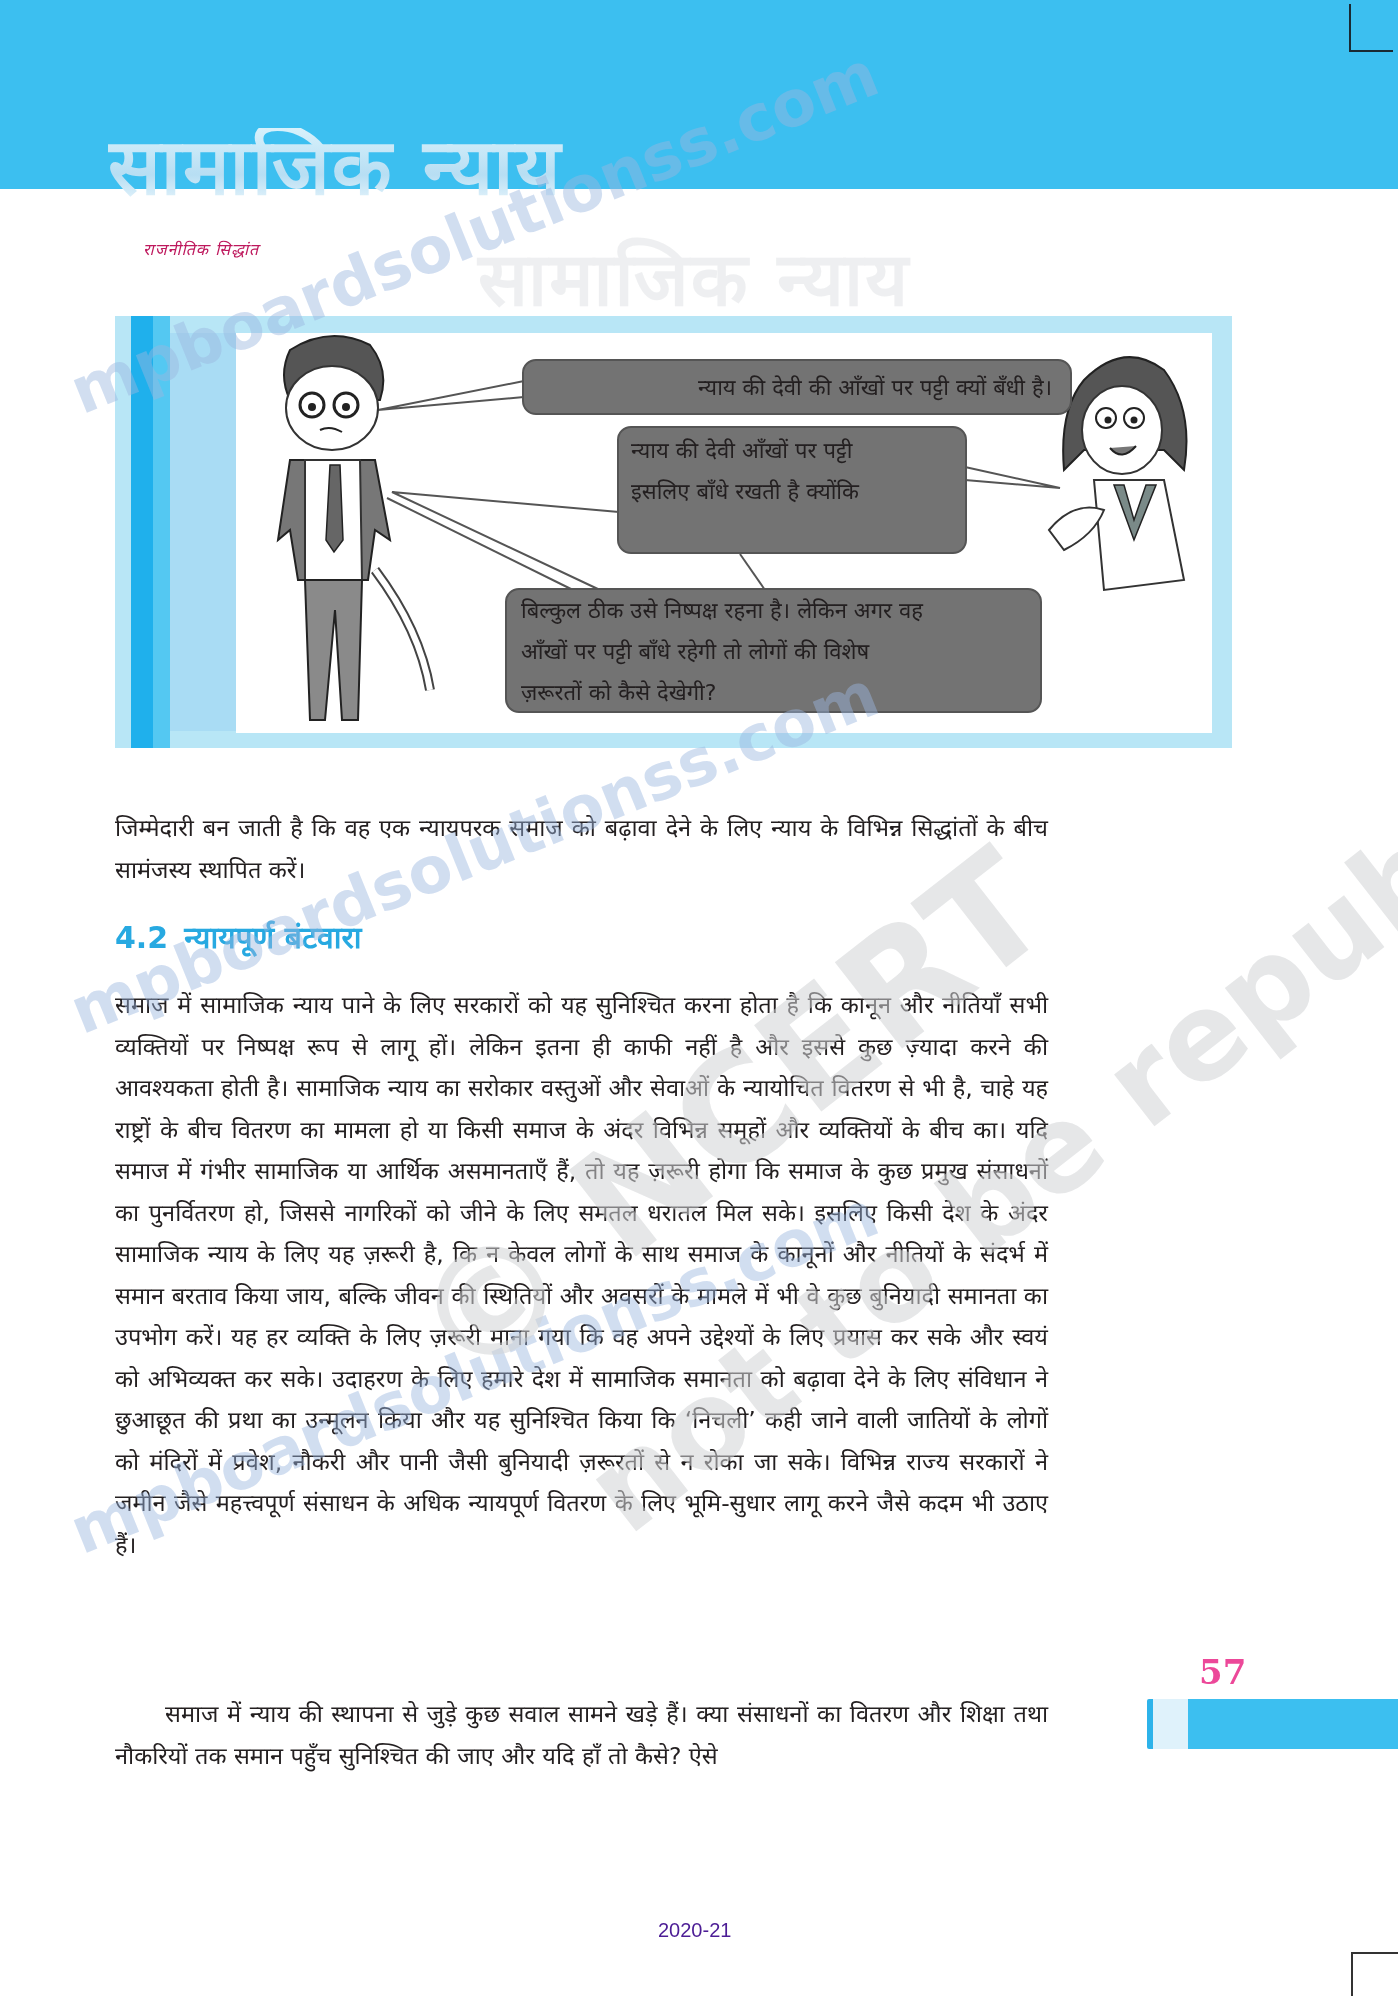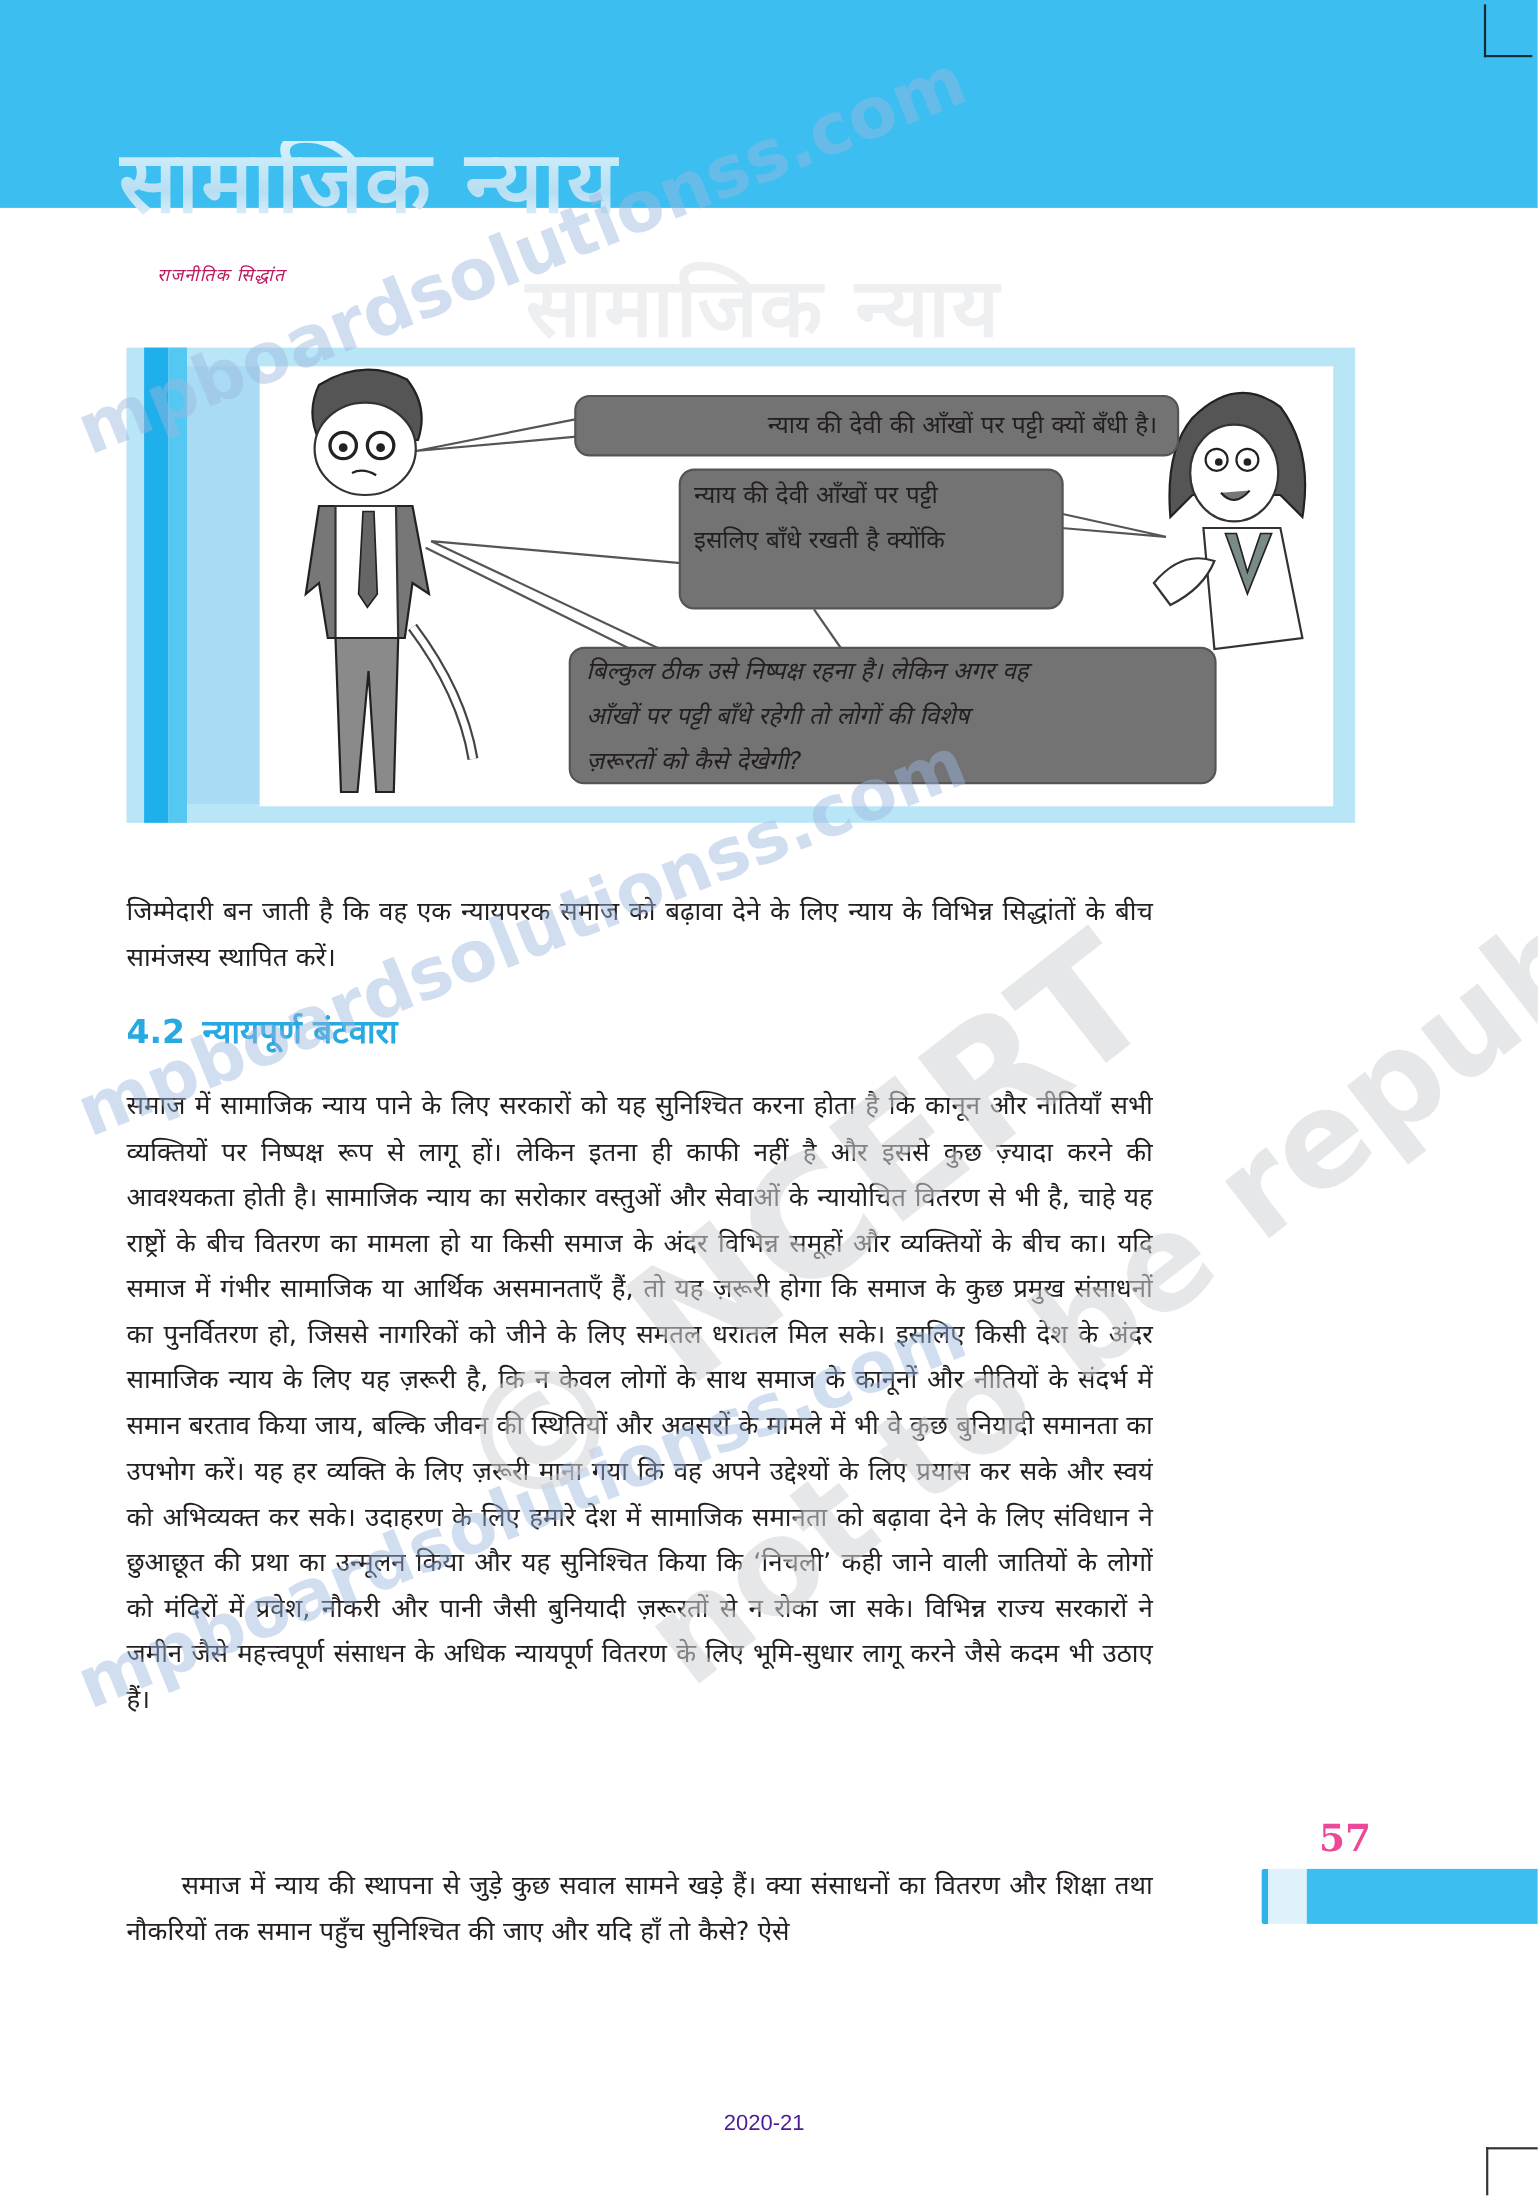--- a/index.html
+++ b/index.html
@@ -17,21 +17,21 @@
 
   .panel { position: absolute; left: 115px; top: 316px; width: 1117px; height: 432px; background: #b8e6f6; }
   .panel-stripe-dark { position: absolute; left: 16px; top: 0; width: 22px; height: 100%; background: #1fb0ec; }
   .panel-stripe-mid { position: absolute; left: 38px; top: 0; width: 17px; height: 100%; background: #54c8f2; }
   .panel-stripe-light { position: absolute; left: 55px; top: 17px; width: 67px; height: 398px; background: #a9dcf4; }
   .panel-inner { position: absolute; left: 121px; top: 17px; width: 976px; height: 400px; background: #ffffff; }
 
   .bubble { position: absolute; border: 2px solid #555; border-radius: 14px; background: #737373; font-family: "DejaVu Sans", sans-serif; font-size: 22px; line-height: 41px; color: #231f20; text-align: justify; }
   .bubble-1 { left: 522px; top: 359px; width: 550px; height: 56px; padding: 5px 18px 0 40px; text-align: right; line-height: 44px; }
   .bubble-2 { left: 617px; top: 426px; width: 350px; height: 128px; padding: 2px 12px 0 12px; }
-  .bubble-3 { left: 517px; top: 588px; width: 589px; height: 125px; padding: 0 12px 0 14px; font-style: italic; }
+  .bubble-3 { left: 505px; top: 588px; width: 537px; height: 125px; padding: 0 12px 0 14px; }
   .bubble p { margin: 0; }
 
   .illus { position: absolute; }
   .watermark { position: absolute; font-family: "DejaVu Sans", sans-serif; font-weight: bold; white-space: nowrap; pointer-events: none; }
   .wm-site { color: #9bb7e0; opacity: 0.45; font-size: 64px; }
   .wm-ncert { color: #d2d4d6; opacity: 0.55; font-size: 150px; }
 
   .body-text { position: absolute; left: 115px; width: 933px; font-size: 23.5px; line-height: 41.5px; color: #231f20; text-align: justify; text-align-last: left; }
   .intro { top: 808px; }
   .section-heading { position: absolute; left: 115px; top: 916px; font-size: 30px; font-weight: bold; color: #27a9e1; }

